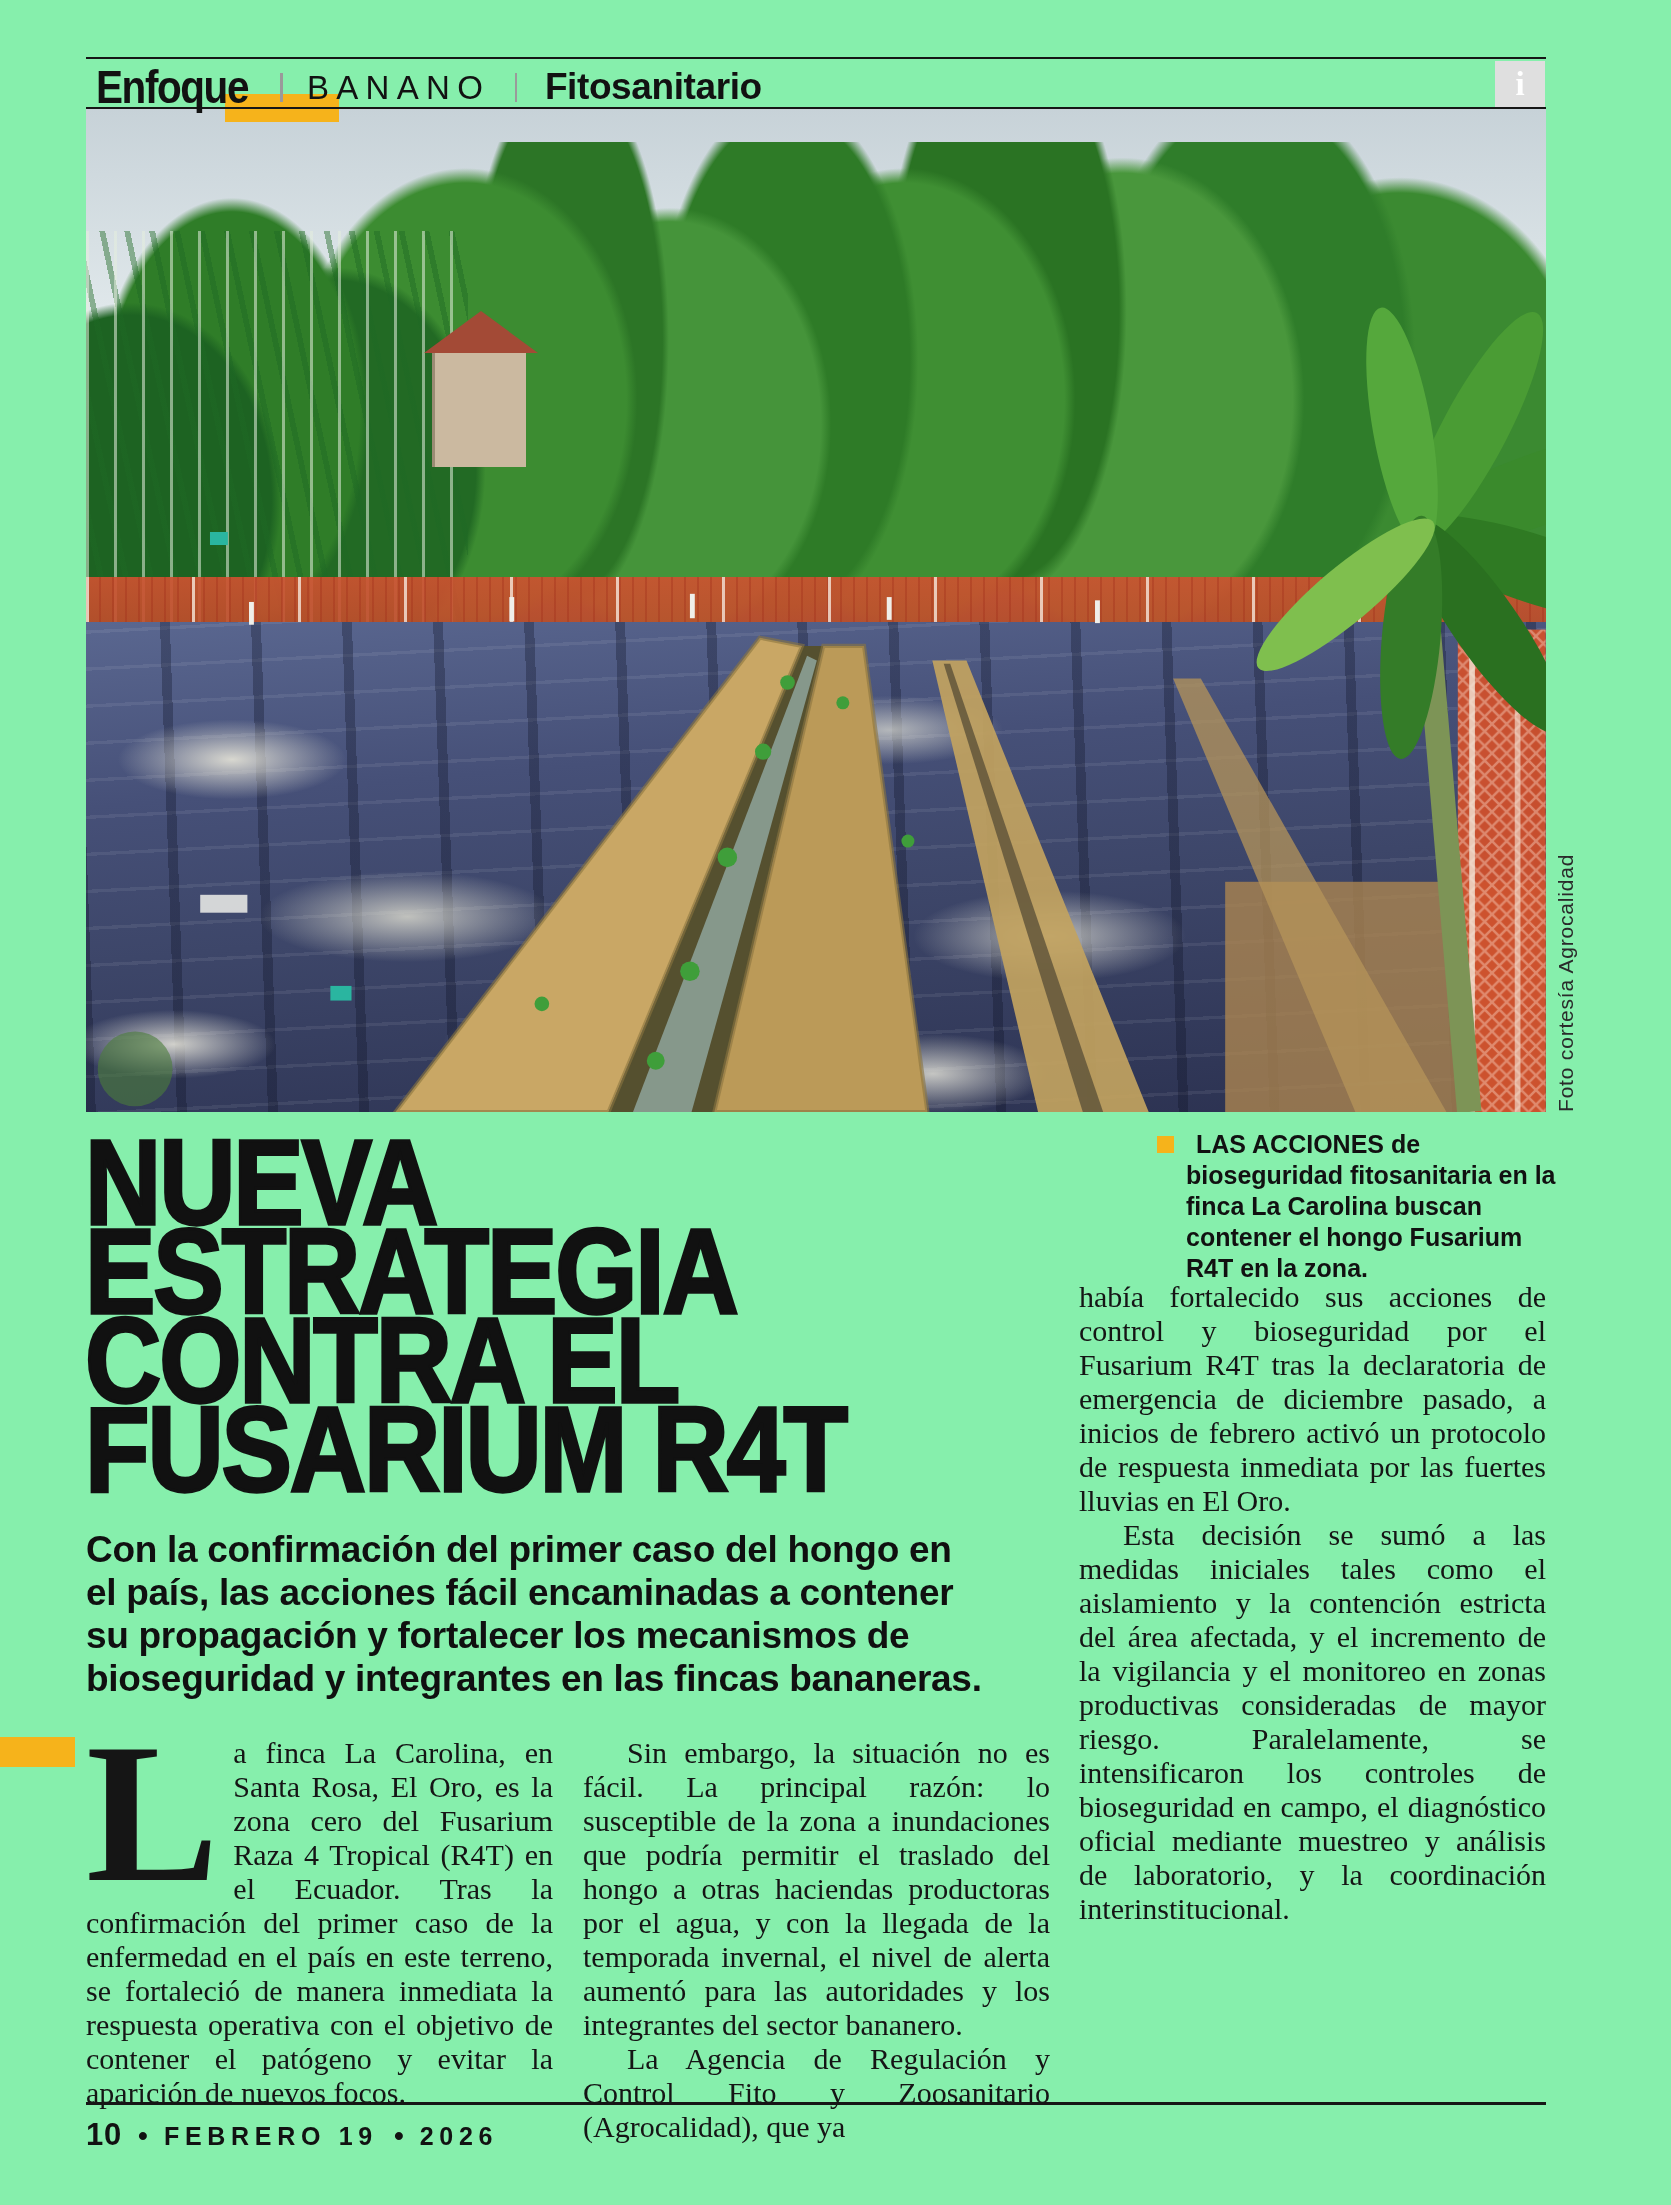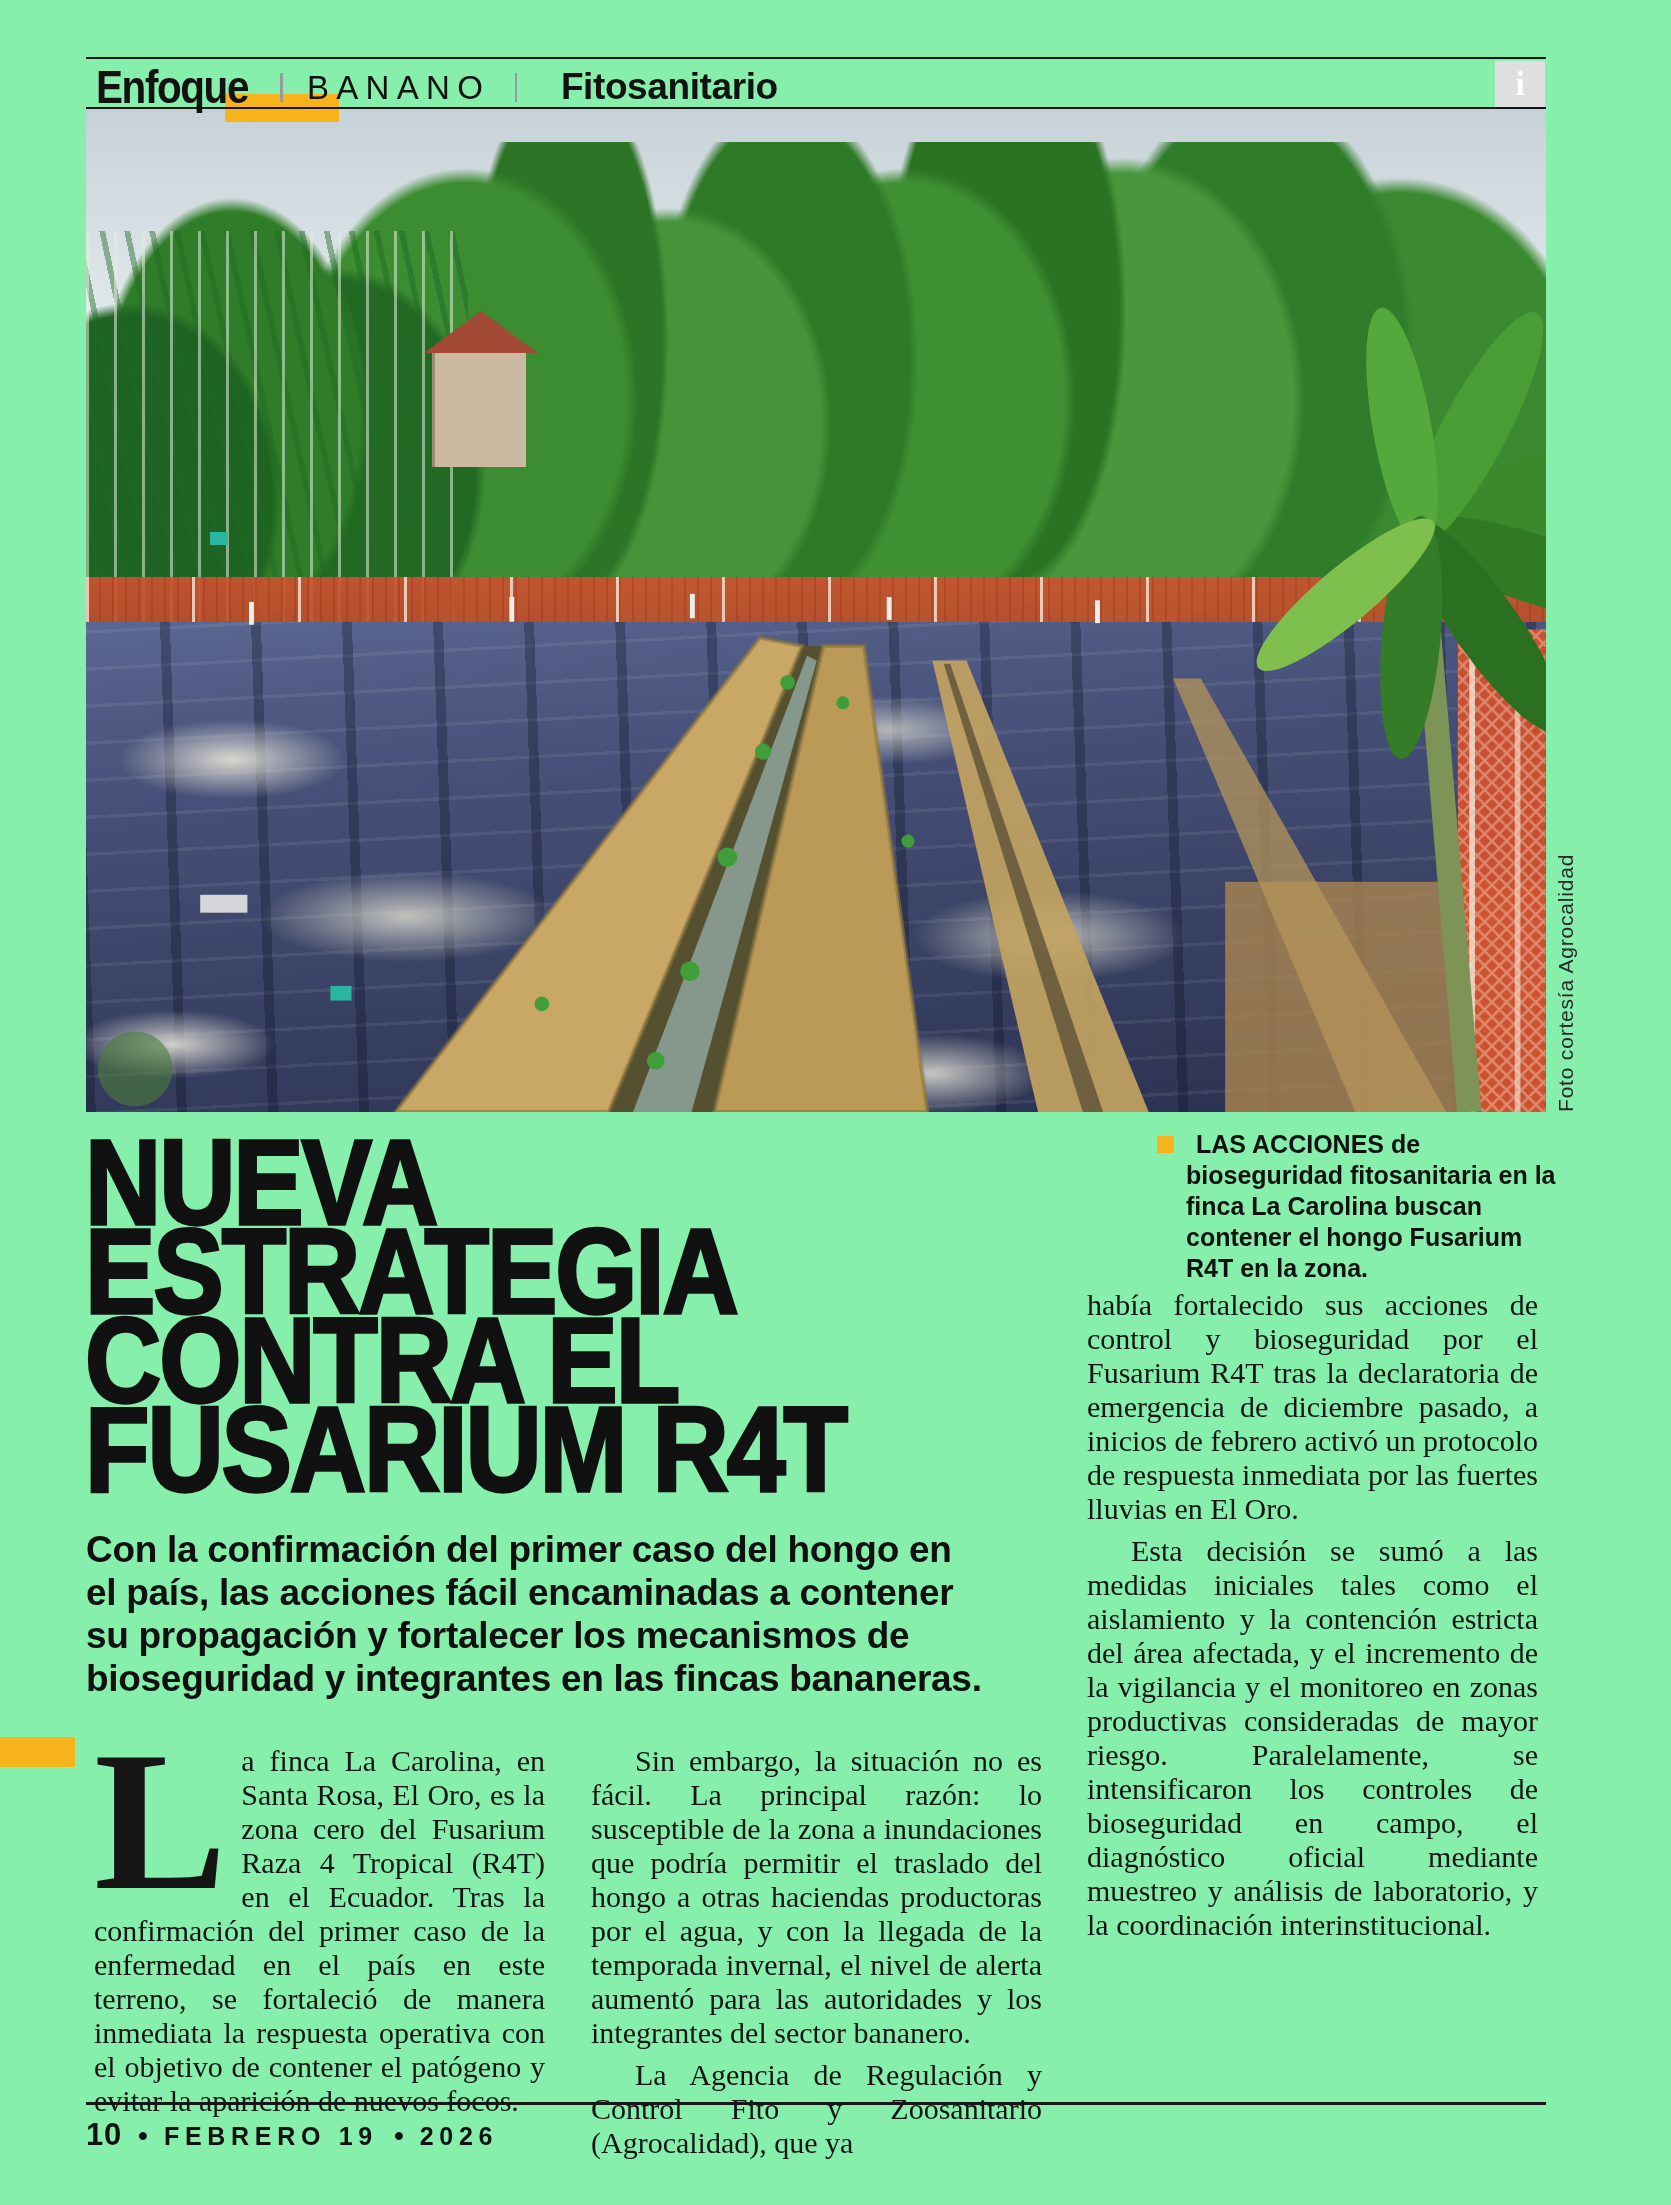--- a/index.html
+++ b/index.html
@@ -9,21 +9,21 @@
   
   .rule{position:absolute;background:#161616;}
   .top-rule{left:86px;top:57px;width:1460px;height:2.4px;}
   .photo-top-rule{left:86px;top:107px;width:1460px;height:2.4px;z-index:6;}
   .header-row{position:absolute;left:96px;top:65px;height:44px;display:flex;align-items:center;z-index:7;}
   .brand{font-size:46px;font-weight:900;letter-spacing:-1.6px;transform:scaleX(.88);transform-origin:left;
          white-space:nowrap;}
   .hsep{width:2.4px;height:29px;background:#9a9a9a;margin:0 24.4px 0 11.4px;}
   .hsep.second{margin:0 28px 0 24.4px;}
   .section{font-size:33px;font-weight:500;letter-spacing:7.3px;margin-top:1.6px;}
-  .topic{font-size:37px;font-weight:800;letter-spacing:-0.4px;margin-left:16px;}
+  .topic{font-size:37px;font-weight:800;letter-spacing:-0.4px;}
   .yellow-bar-header{position:absolute;left:225px;top:94px;width:114px;height:28px;z-index:5;}
   .info-square{position:absolute;left:1495px;top:61px;width:50px;height:46px;background:#dfdfdf;z-index:8;
                display:flex;align-items:center;justify-content:center;cursor:pointer;}
   .info-square span{color:#fff;font-weight:900;font-size:33px;font-family:"Liberation Serif",serif;}
 
   
   .photo{position:absolute;left:86px;top:109px;width:1460px;height:1003px;overflow:hidden;z-index:1;background:#5a6790;}
   .ph-sky{position:absolute;left:0;top:0;width:100%;height:358px;
           background:linear-gradient(#c7d2d8 0%,#dfe7ea 55%,#eef2f2 100%);}
   .ph-trees{position:absolute;left:0;top:33px;width:100%;height:496px;
@@ -87,21 +87,21 @@
       -webkit-text-stroke:3.3px #111;}
   .deck{position:absolute;left:86px;top:1528px;width:1009px;}
   .deck div{font-size:37px;line-height:43px;font-weight:700;letter-spacing:-0.3px;color:#101010;}
 
   .margin-marker{position:absolute;left:0;top:1737px;width:75px;height:30px;}
   .accent{background:#F6B31B;}
 
   
   .col{position:absolute;width:467px;font-family:"Liberation Serif",serif;
        font-size:30px;line-height:34px;color:#151515;text-align:justify;}
-  .col p{margin:8px;}
+  .col p{margin:0;}
   .col p.ind{text-indent:44px;}
   .col1{left:86px;top:1736px;}
   .col2{left:583px;top:1736px;}
   .col3{left:1079px;top:1280px;}
   .dropcap{float:left;font-weight:700;font-size:199px;line-height:145px;height:145px;
            margin:4.9px 14.6px 0 0;font-family:"Liberation Serif",serif;}
 
   
   .footer-rule{left:86px;top:2102px;width:1460px;height:3.3px;}
   .footer{position:absolute;left:86px;top:2117px;display:flex;align-items:baseline;gap:16px;}

